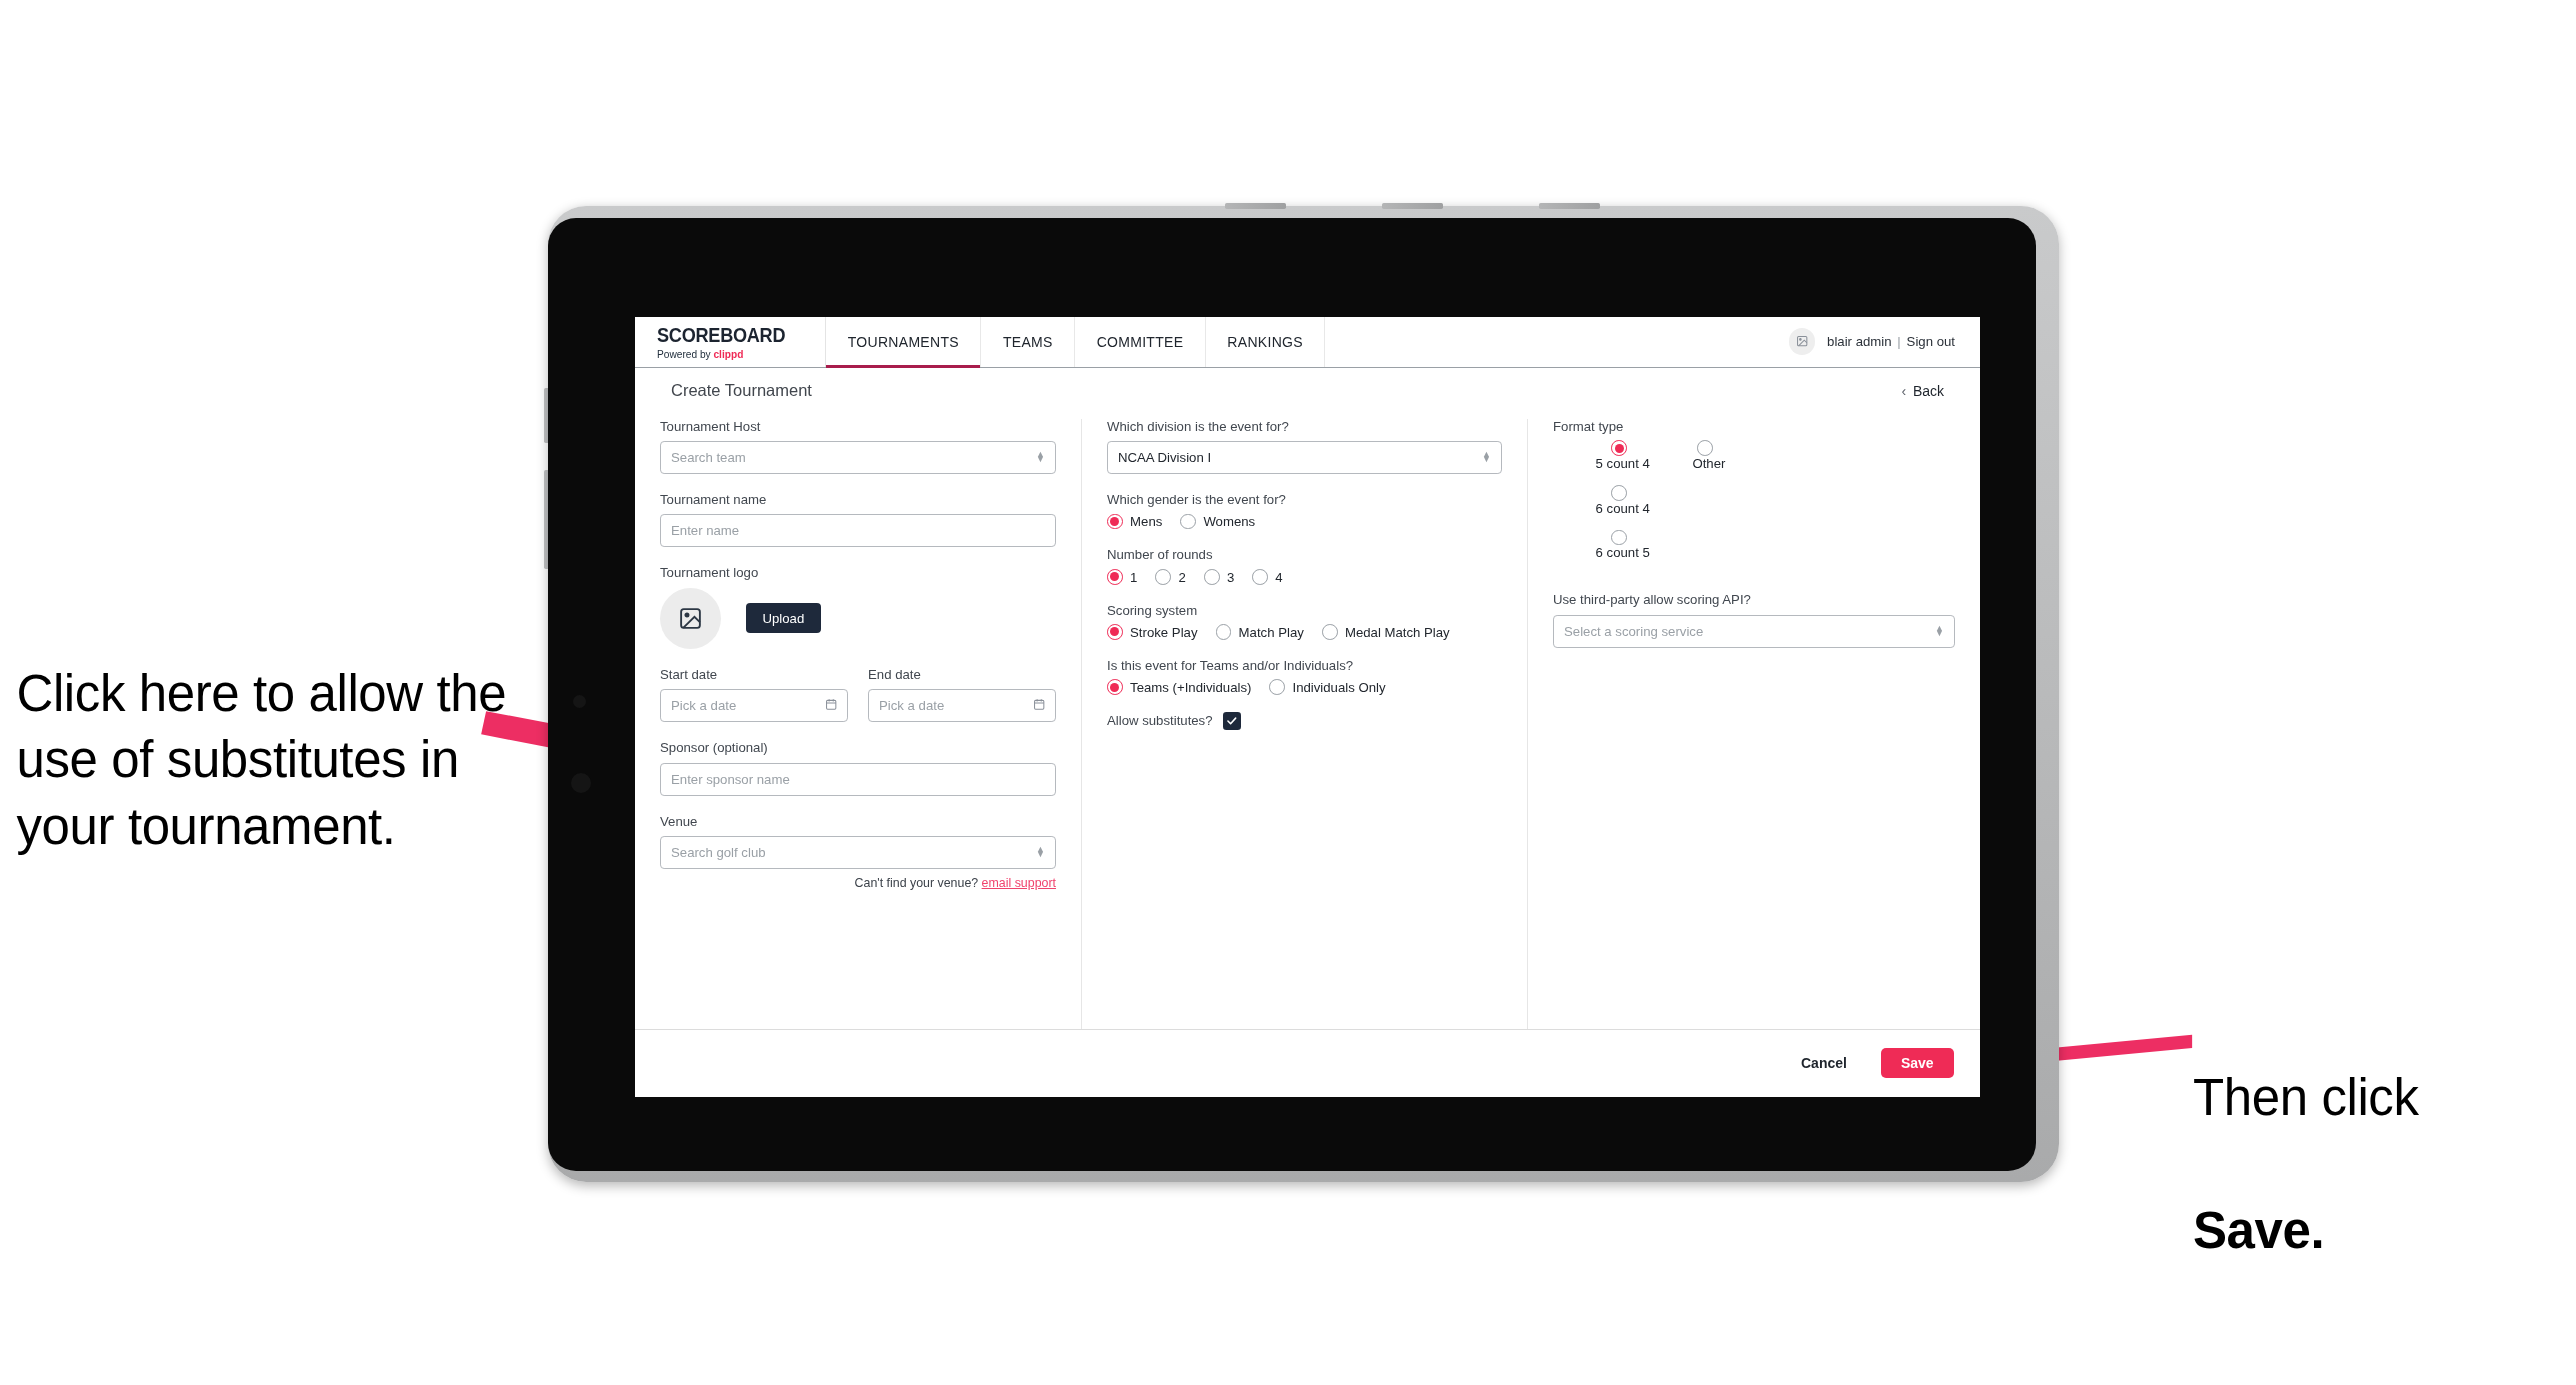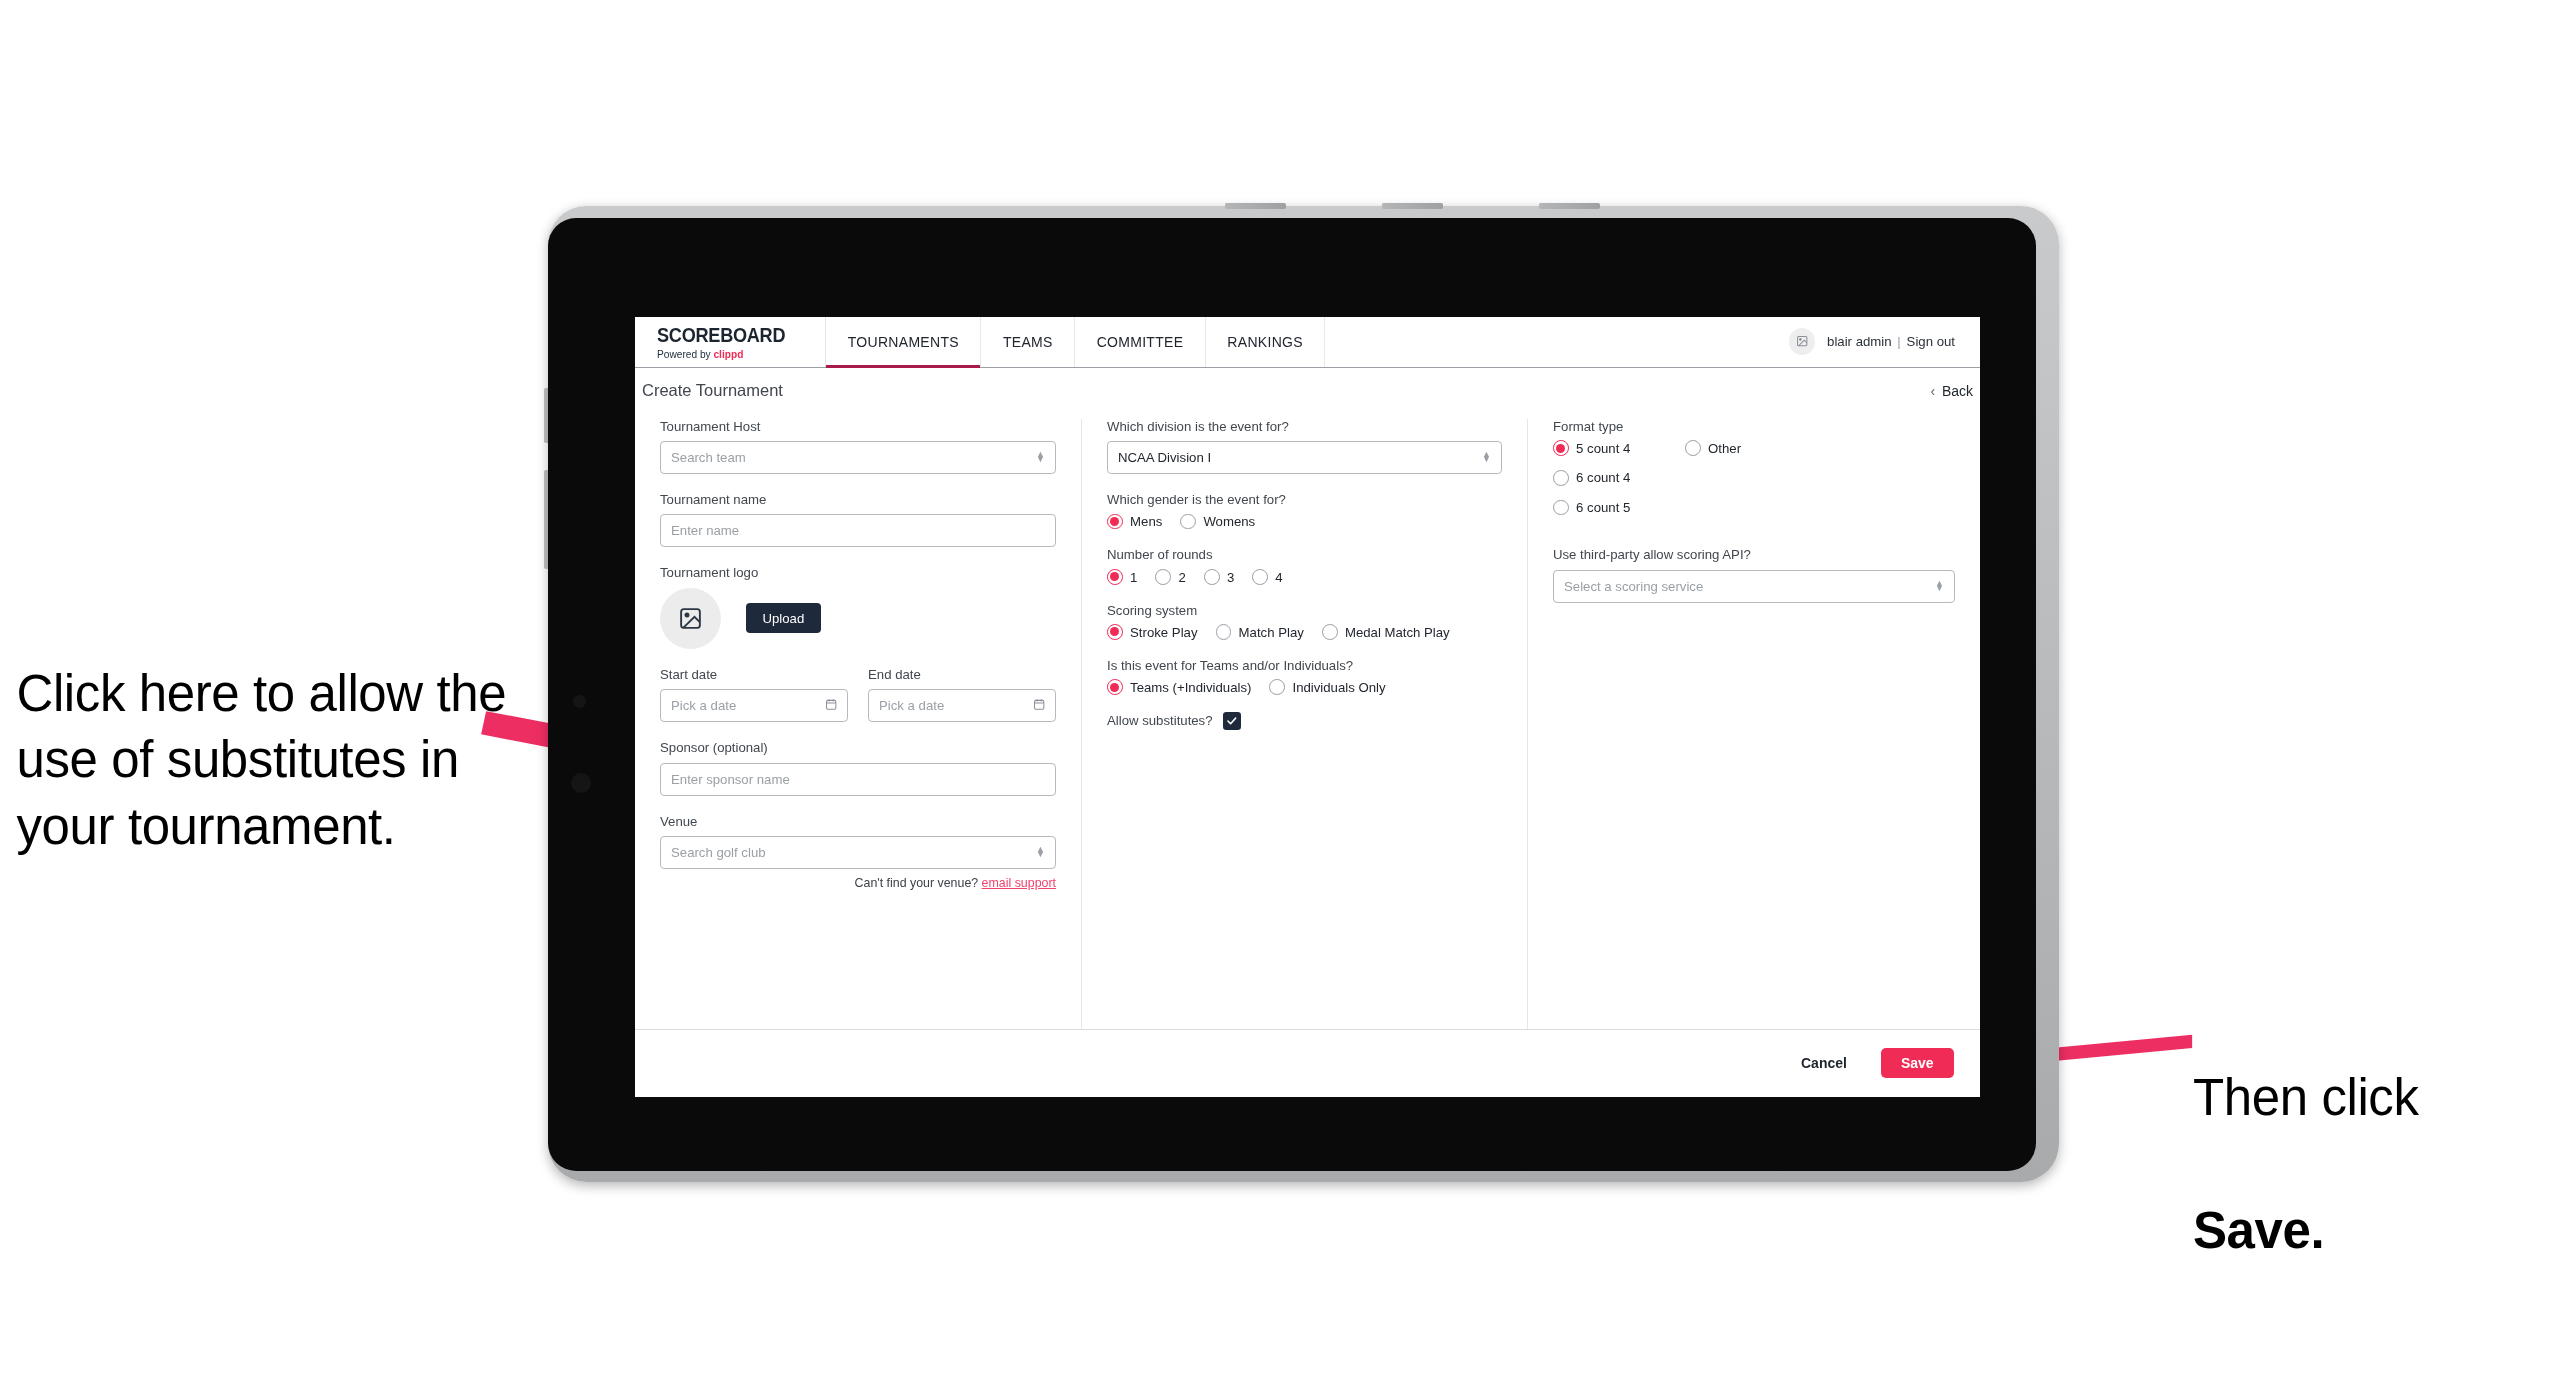--- a/index.html
+++ b/index.html
@@ -93,21 +93,21 @@
     width: 26.4px; height: 26.4px; border-radius: 50%; background: #eeeeee;
     display: flex; align-items: center; justify-content: center;
   }
   #user-text { font-size: 13.2px; color: #2b3139; }
   #user-text .sep { color: #9aa0a6; margin: 0 5.8px; }
   #user-text .signout { color: #2b3139; cursor: pointer; }
 
   
   #title-bar {
     height: 46px; display: flex; align-items: center;
-    padding: 0 7px; flex-shrink: 0;
+    padding: 0 36px; flex-shrink: 0;
   }
   #page-title { font-size: 16.5px; color: #41464d; }
   #back-link {
     margin-left: auto; display: flex; align-items: center; gap: 6.6px;
     font-size: 14px; color: #1e242c; cursor: pointer;
   }
   #back-link .chev { font-size: 14px; color: #5b6069; }
 
   
   #app-body { flex: 1; display: flex; padding: 5px 0 0 0; min-height: 0; }
@@ -160,21 +160,21 @@
     border: 1.3px solid #9aa0a6; background: #fff; flex-shrink: 0;
     display: flex; align-items: center; justify-content: center;
   }
   .radio.on { border-color: #ef2b56; }
   .radio.on::after { content:""; width: 9px; height: 9px; border-radius: 50%; background:#ef2b56; }
   .radio-label { font-size: 13.2px; color: #22272e; margin-left: 7.4px; white-space: nowrap; }
 
   
   #format-grid { display: flex; }
   #format-col-a { width: 132px; }
-  .vrad { display: flex; align-items: center; margin-bottom: 14px; cursor: pointer; }
+  .vrad { display: flex; align-items: center; margin-bottom: 14px; cursor: pointer; flex-direction: column; }
 
   
   #subs-row { display: flex; align-items: center; gap: 10.7px; margin-top: 16.5px; }
   #subs-label { font-size: 13.2px; color: #41474f; }
   #subs-check {
     width: 18px; height: 18px; border-radius: 3.3px; background: #1e293b;
     display: flex; align-items: center; justify-content: center; cursor: pointer;
   }
 
   

